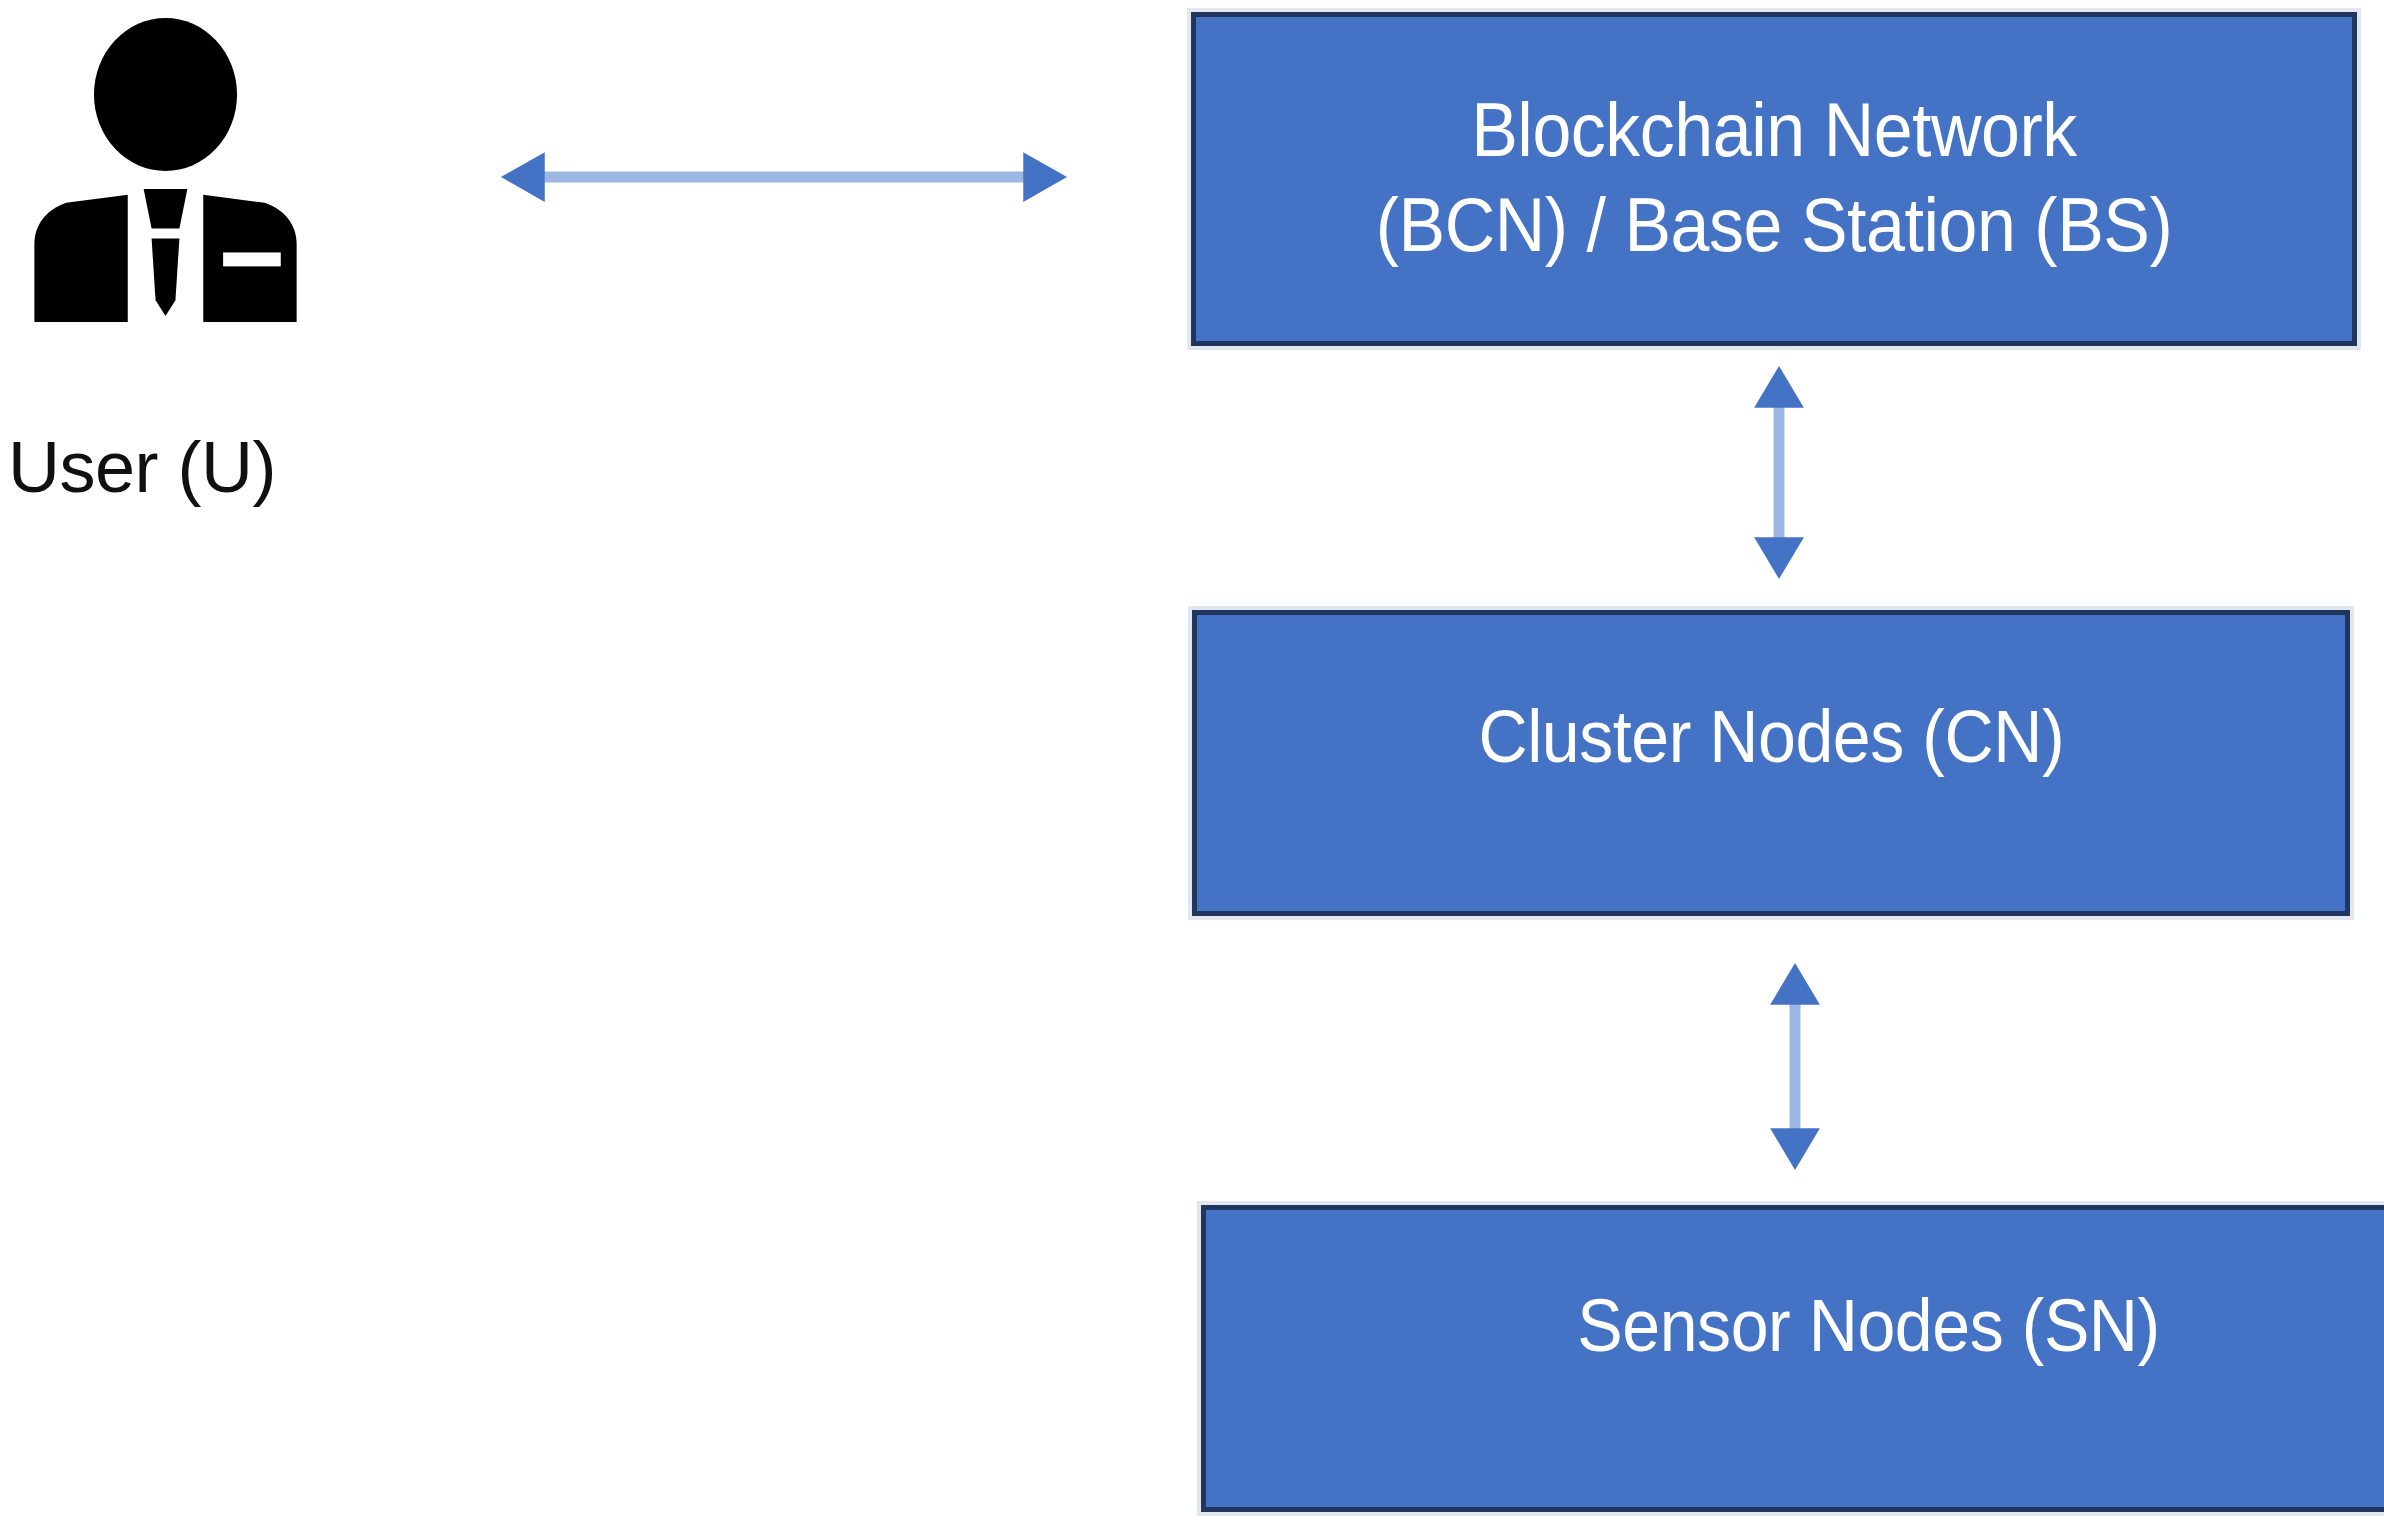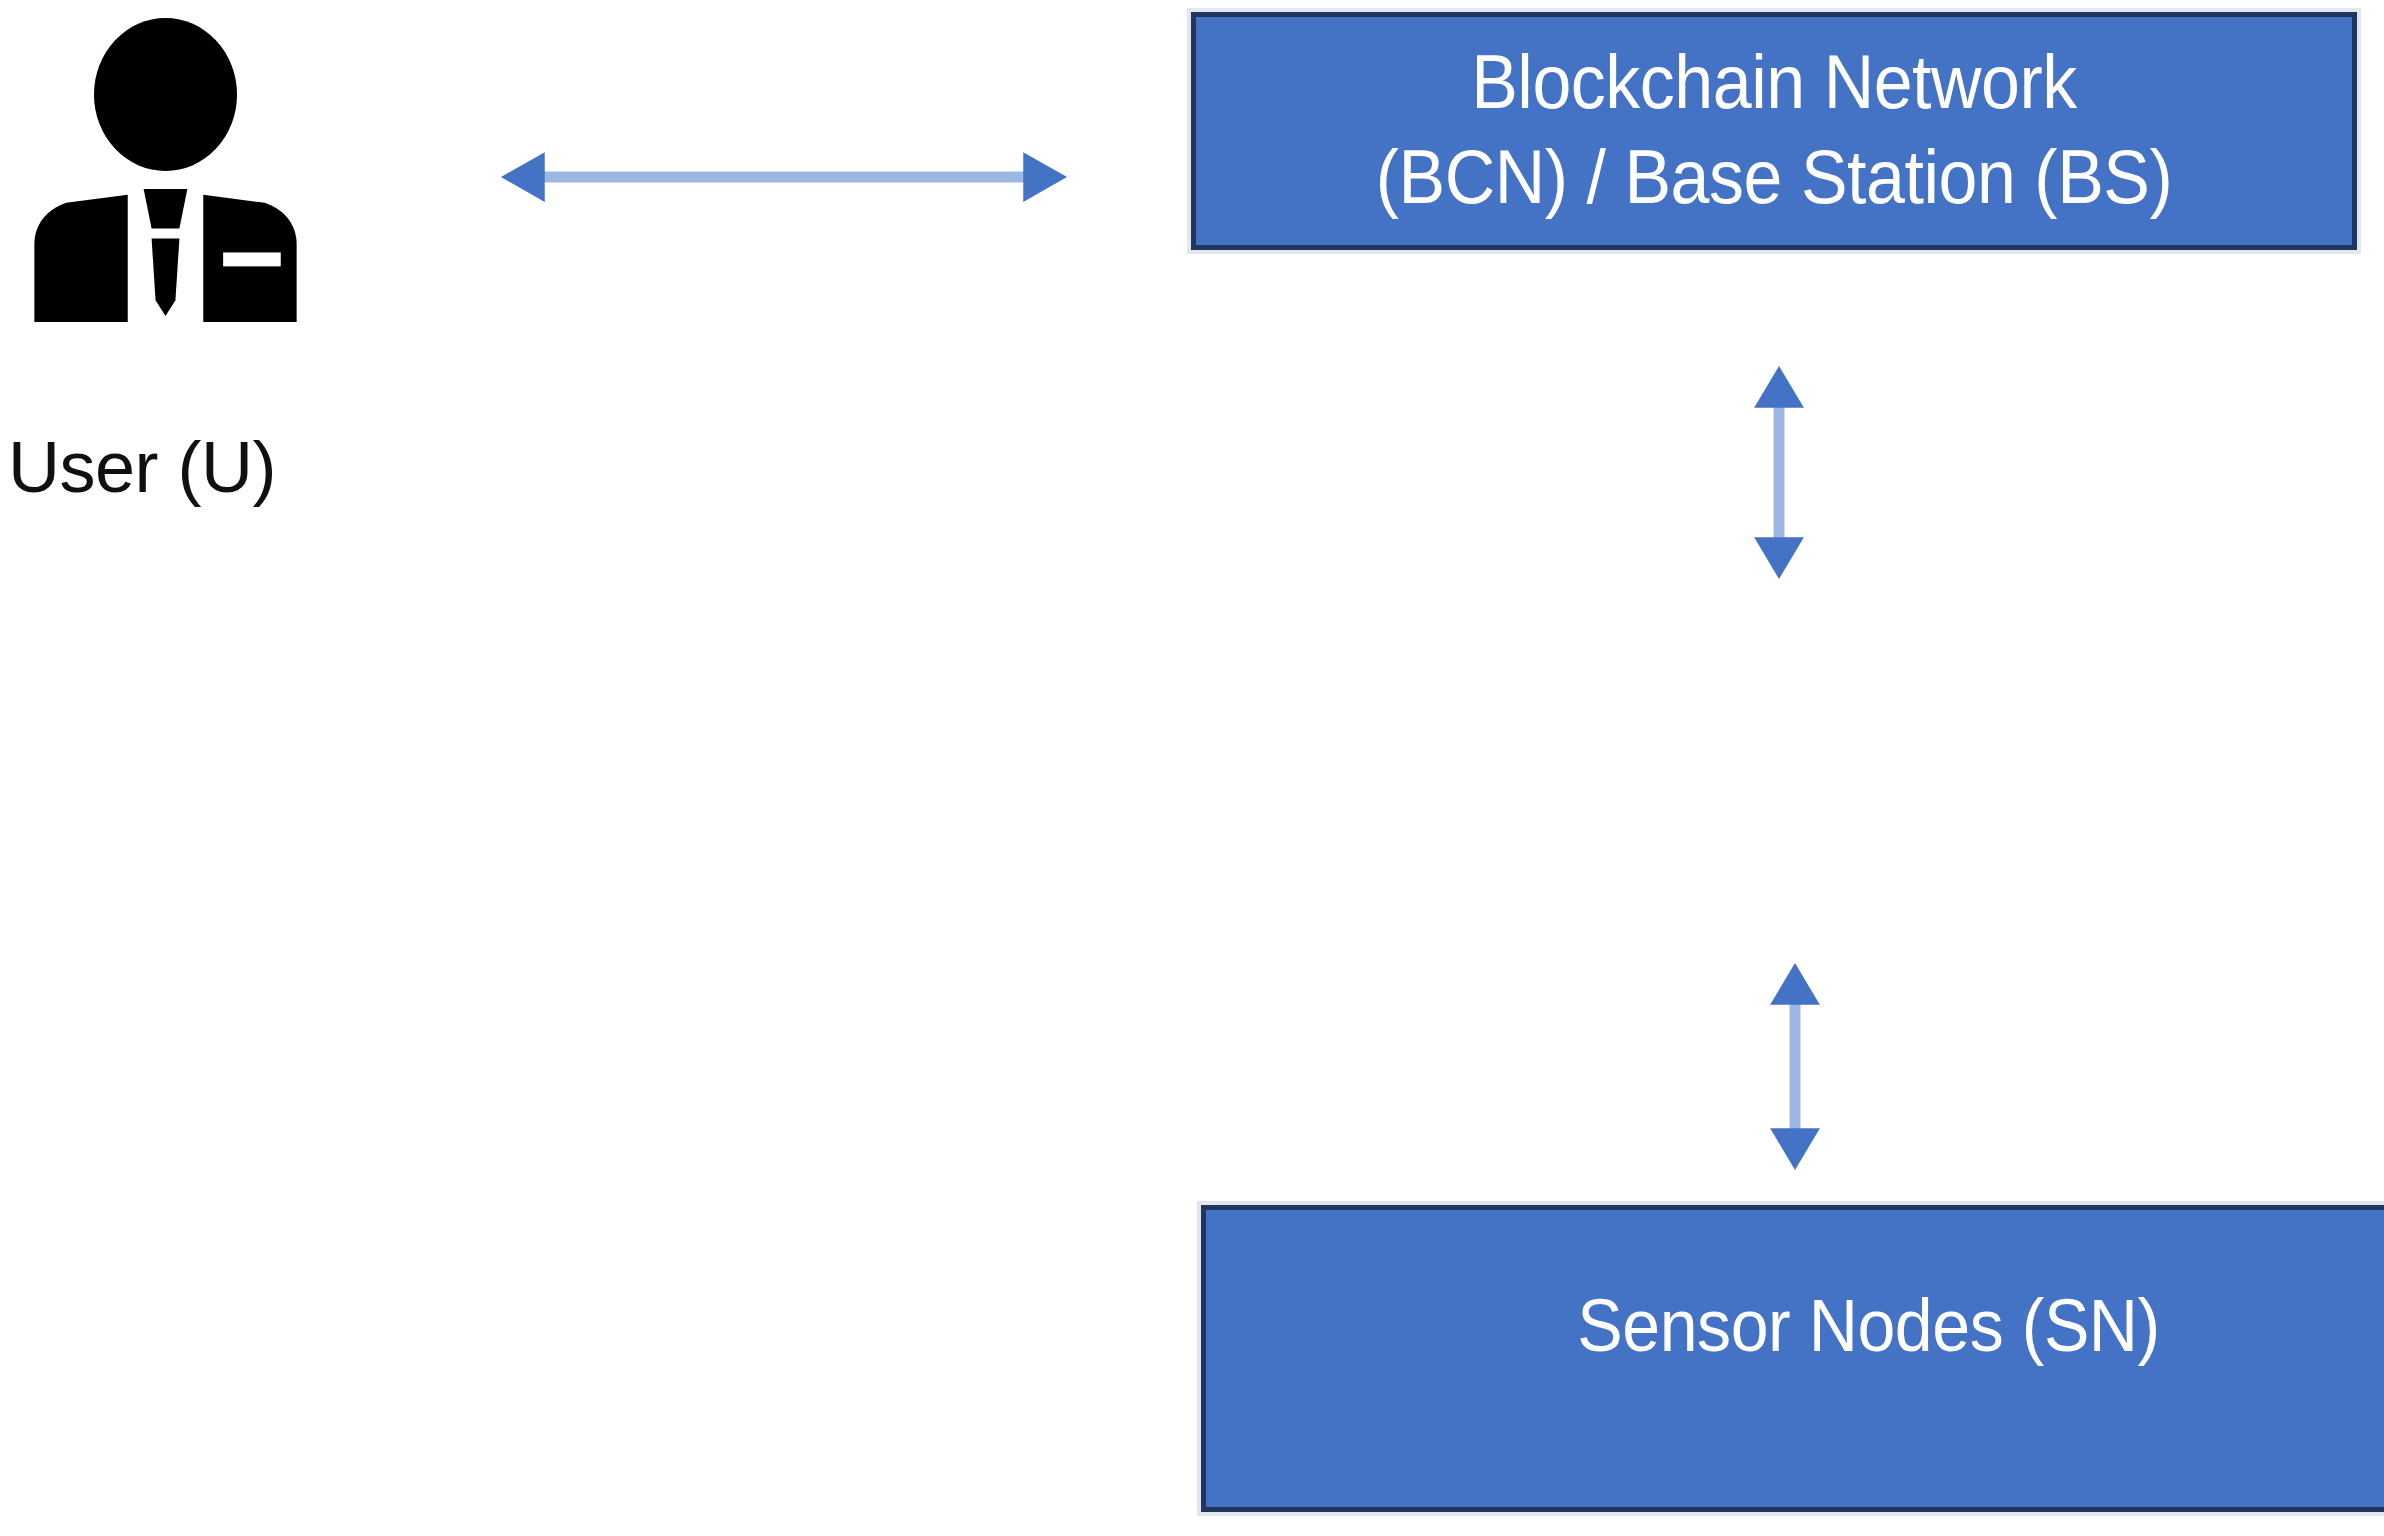--- a/index.html
+++ b/index.html
@@ -38,21 +38,21 @@
     letter-spacing: -0.5px;
     transform: scaleX(0.92);
     white-space: pre-line;
     padding: 0 14px;
   }
 
   #box-bcn {
     left: 1191px;
     top: 12px;
     width: 1166px;
-    height: 238px;
+    height: 334px;
   }
   #box-bcn .node-label {
     font-size: 76px;
     line-height: 1.25;
     margin-top: -4px;
   }
 
   #box-cn {
     left: 1192px;
     top: 610px;
@@ -149,20 +149,23 @@
     <div class="node-label">Blockchain Network
 (BCN) / Base Station (BS)</div>
   </div>
 
   <svg id="arrow-bcn-cn" class="arrow-svg" viewBox="0 0 80 230" aria-hidden="true">
     <line x1="38" y1="44" x2="38" y2="188" stroke="#9DB7E4" stroke-width="11"></line>
     <polygon points="38,8 13,50 63,50" fill="#4472C4"></polygon>
     <polygon points="38,222 13,180 63,180" fill="#4472C4"></polygon>
   </svg>
 
+  <div id="box-cn" class="node-box">
+    <div class="node-label">Cluster Nodes (CN)</div>
+  </div>
 
   <svg id="arrow-cn-sn" class="arrow-svg" viewBox="0 0 80 226" aria-hidden="true">
     <line x1="38" y1="46" x2="38" y2="184" stroke="#9DB7E4" stroke-width="11"></line>
     <polygon points="38,10 13,52 63,52" fill="#4472C4"></polygon>
     <polygon points="38,218 13,176 63,176" fill="#4472C4"></polygon>
   </svg>
 
   <div id="box-sn" class="node-box">
     <div class="node-label">Sensor Nodes (SN)</div>
   </div>

